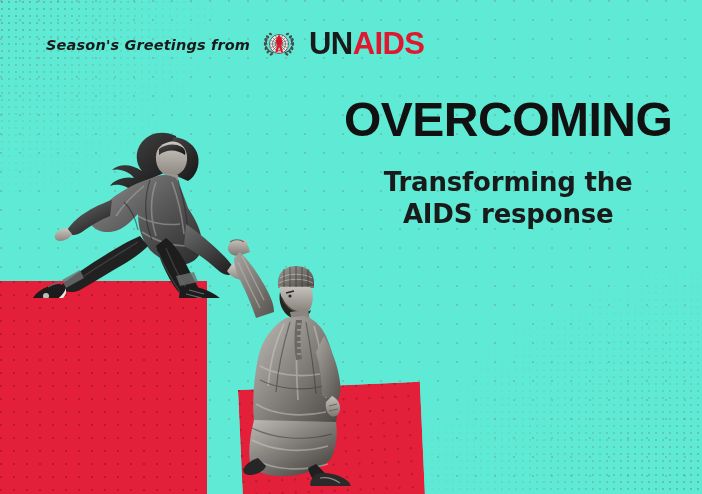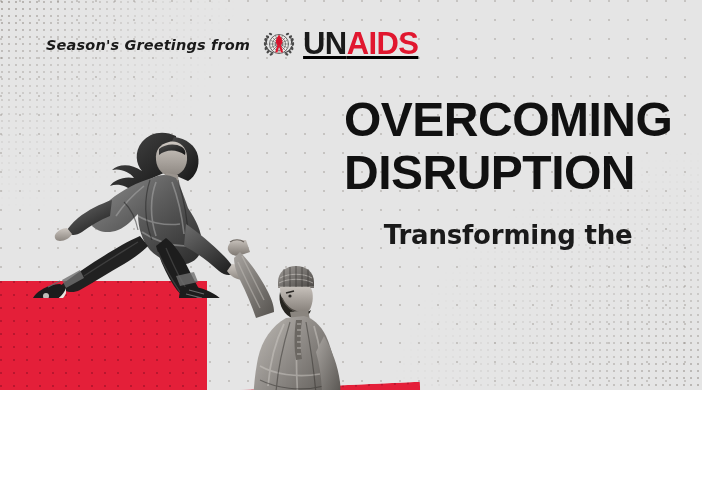--- a/index.html
+++ b/index.html
@@ -4,23 +4,23 @@
 <title>UNAIDS Season's Greetings</title>
 <style>
   html, body {
     margin: 0;
     padding: 0;
     background: #ffffff;
   }
   #card {
     position: relative;
     width: 702px;
-    height: 390px;
+    height: 494px;
     overflow: hidden;
-    background: #e5e5e5;
+    background: #5eead4;
     font-family: "Liberation Sans", sans-serif;
   }
 
   
   .halftone {
     position: absolute;
     pointer-events: none;
   }
   .dots-tl {
     left: -20px; top: -20px;
@@ -87,22 +87,21 @@
     font-size: 14.5px;
     font-style: italic;
     font-weight: 600;
     letter-spacing: 0.15px;
     color: #1a1a1a;
     white-space: nowrap;
   }
   #logo {
     display: flex;
     align-items: flex-end;
-    gap: 8px;
-    text-decoration: underline;
+    gap: 14px;
   }
   #logo-emblem { display: block; }
   #logo-wordmark {
     font-family: "Liberation Sans", sans-serif;
     font-size: 31px;
     font-weight: 700;
     letter-spacing: -0.6px;
     line-height: 1;
     white-space: nowrap;
     margin-left: -1px;
@@ -217,23 +216,23 @@
         </g>
       </svg>
       <div id="logo-wordmark">
         <span class="wm-un">UN</span><span class="wm-aids">AIDS</span>
       </div>
     </div>
   </div>
 
   <div id="headline-block">
     <div class="headline-line">OVERCOMING</div>
-    <div class="headline-line">DISRUPTION</div>
     <div id="subhead">
       <div class="sub-line">Transforming the</div>
+      <div class="sub-line">AIDS response</div>
     </div>
   </div>
 
   <svg class="figure" id="figure-woman" width="234" height="170" viewBox="0 0 234 170" aria-hidden="true">
     <defs>
       <linearGradient id="gw1" x1="0" y1="0" x2="1" y2="1">
         <stop offset="0" stop-color="#8e8e8e"></stop>
         <stop offset="0.45" stop-color="#5d5d5d"></stop>
         <stop offset="1" stop-color="#2b2b2b"></stop>
       </linearGradient>

